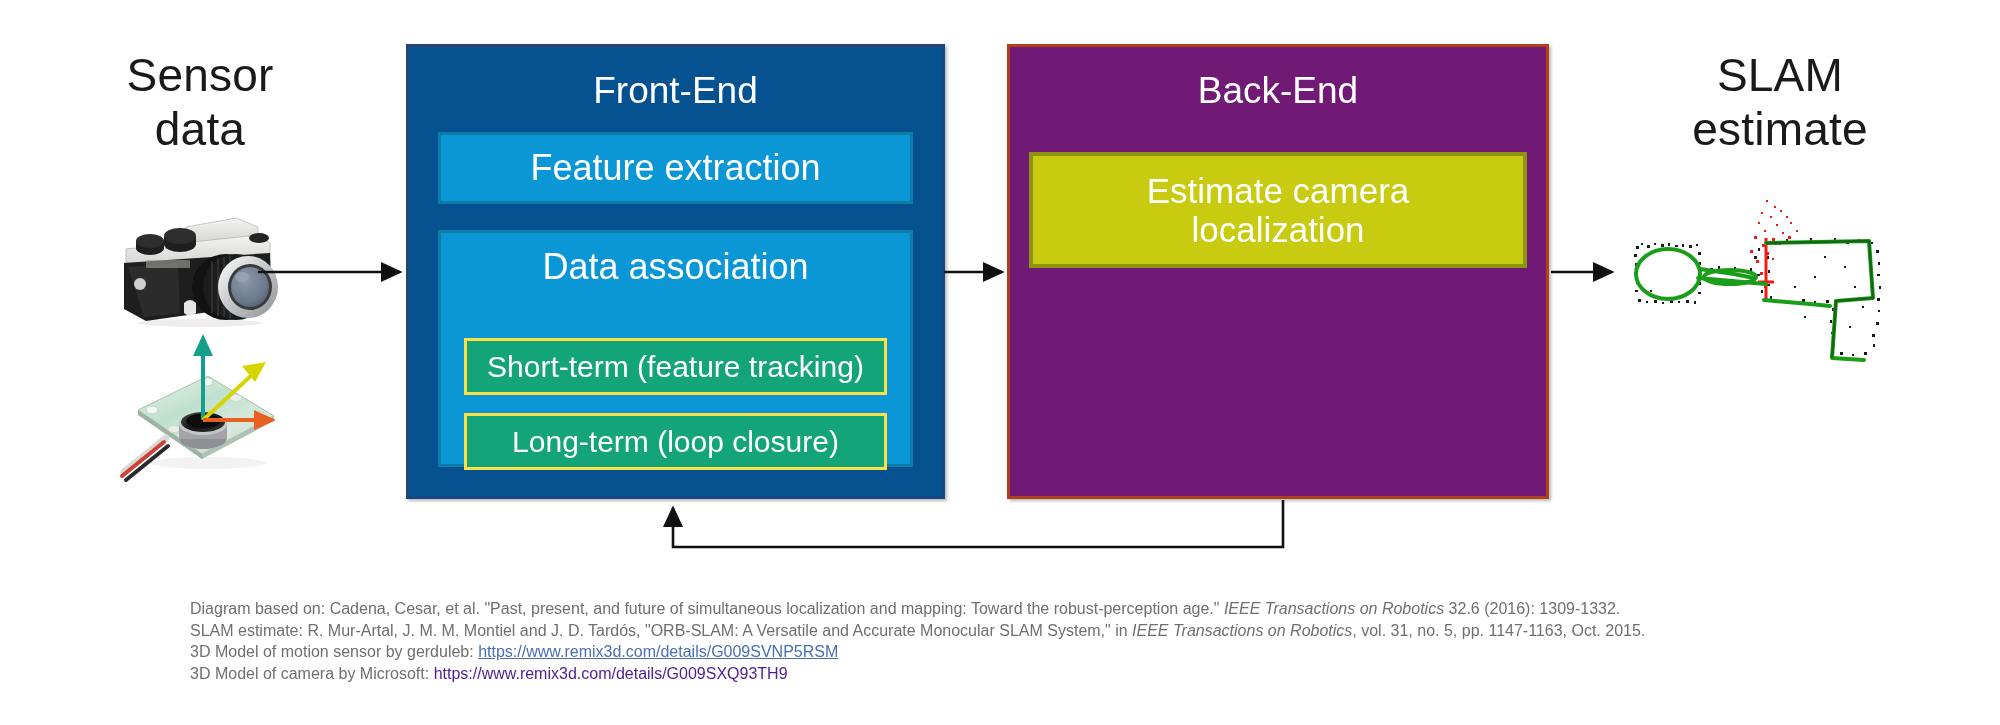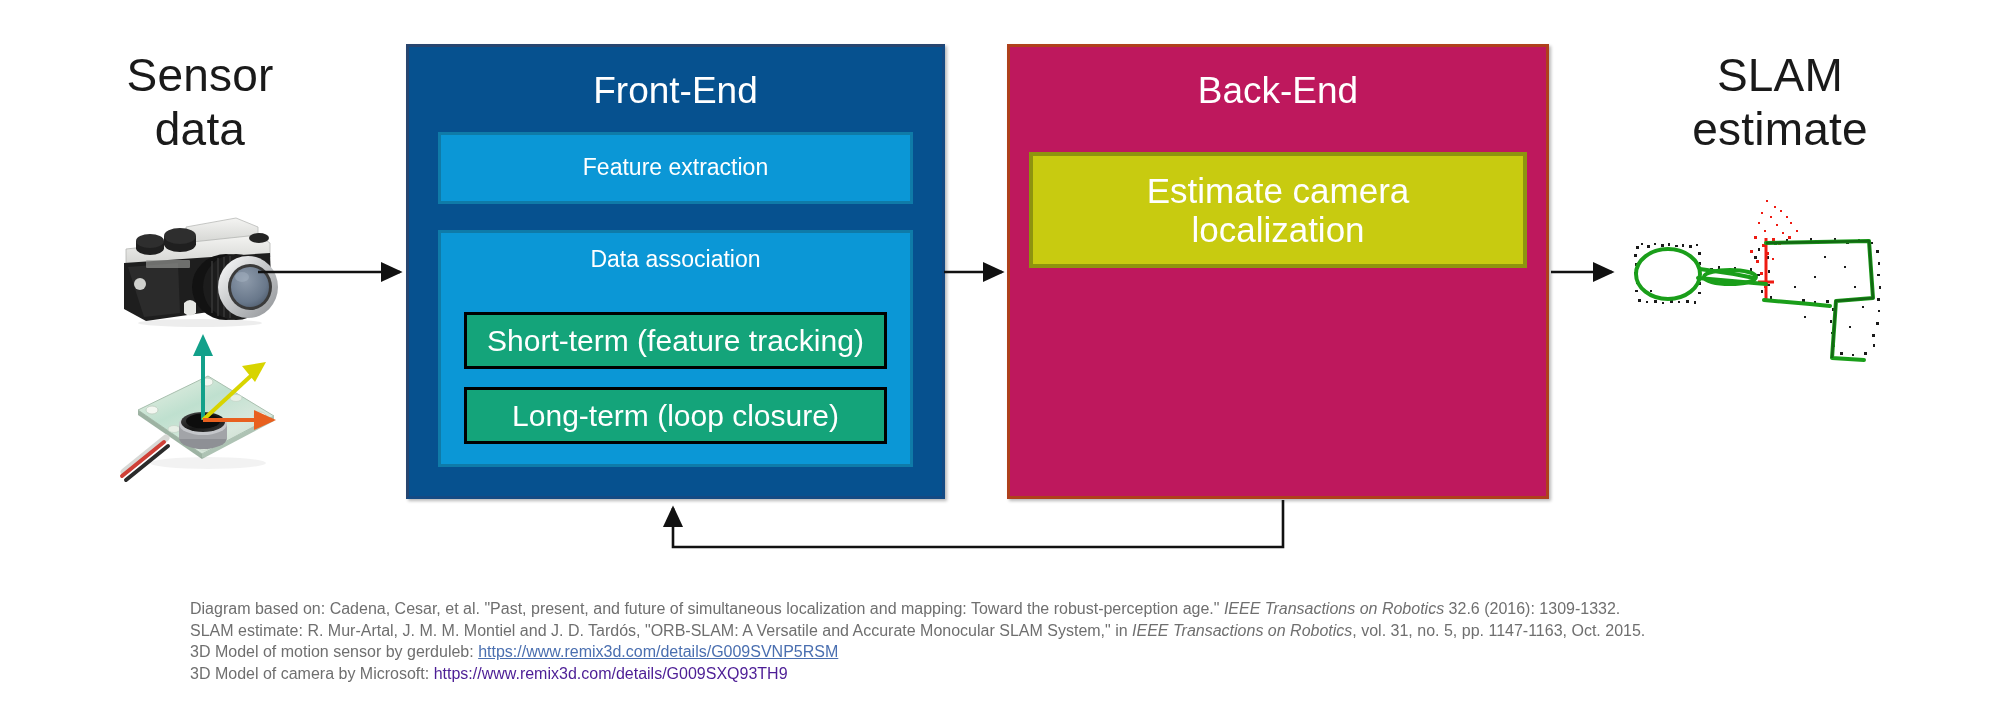--- a/index.html
+++ b/index.html
@@ -51,51 +51,52 @@
   }
 
   .box-frontend {
     background: #06518F;
     border-top: 3px solid #27456F;
     border-left: 3px solid #27456F;
     border-right: 3px solid #134A84;
     border-bottom: 3px solid #134A84;
   }
   .box-backend {
-    background: #be185d;
+    background: #701a75;
     border-top: 3px solid #AF401C;
     border-left: 3px solid #AF401C;
     border-right: 3px solid #AF401C;
     border-bottom: 3px solid #AF401C;
   }
 
   
   .sub-box {
     position: absolute;
     box-sizing: border-box;
     display: flex;
     flex-direction: column;
     align-items: center;
   }
   .sub-box .sub-title {
     width: 100%;
     text-align: center;
     color: #ffffff;
-    font-size: 23px;
+    font-size: 36px;
     font-weight: 400;
     line-height: 1.12;
   }
 
   .blue-sub {
     background: #0B97D6;
     border: 3px solid #0F7BA8;
   }
   .green-sub {
     background: #14A47A;
-    border: 3px solid #000000;
+    border: 3px solid #fde047;
+    margin-top: 26px;
   }
   .green-sub .sub-title { font-size: 30px; }
   .olive-sub {
     background: #C8CB10;
     border: 4px solid #8E940F;
   }
   .olive-sub .sub-title { font-size: 35px; }
 
   
   #connectors {

